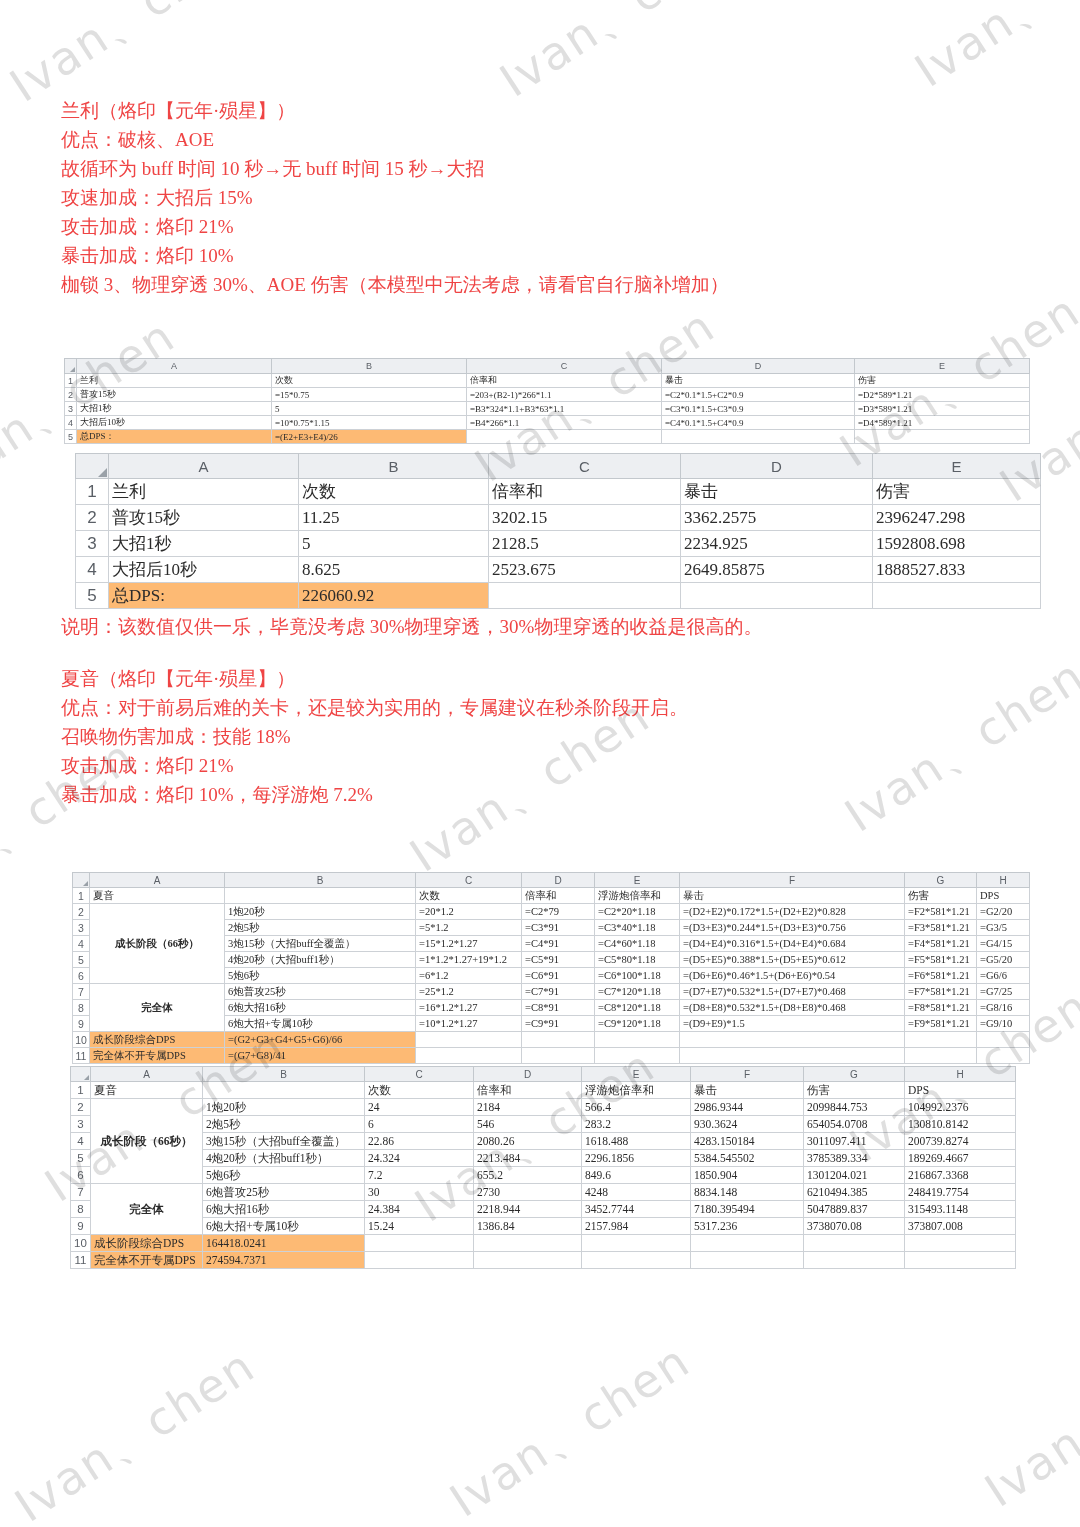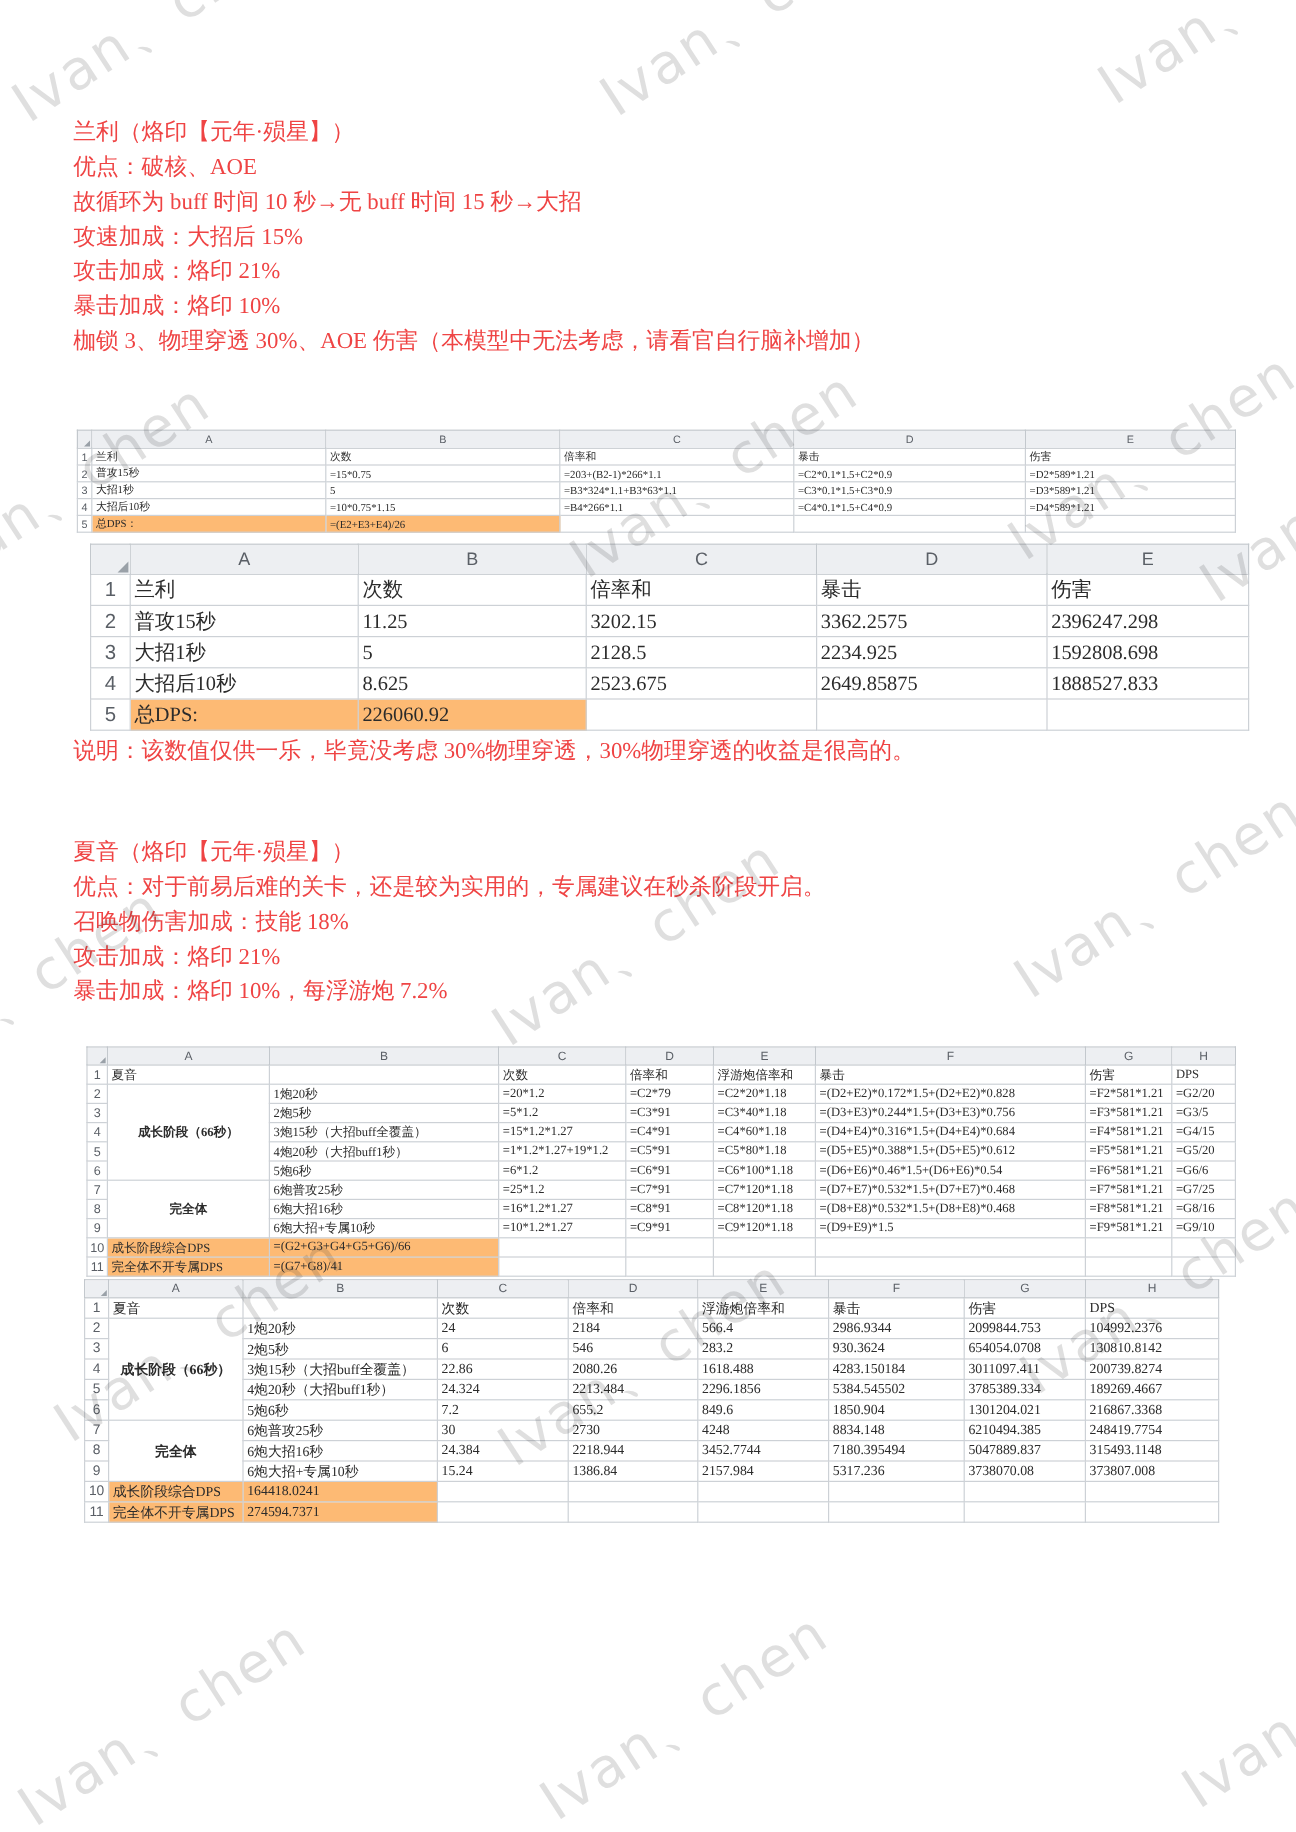--- a/index.html
+++ b/index.html
@@ -14,21 +14,21 @@
   .textblock { position: absolute; left: 61px; }
   .line {
     font-size: 19px;
     line-height: 29px;
     color: #ef4444;
     white-space: pre;
   }
   .line.bold { font-weight: normal; }
   #text1 { top: 96px; }
   #note-line { position: absolute; left: 61px; top: 612px; }
-  #text2 { top: 696px; }
+  #text2 { top: 664px; }
 
   
   .sheetbox { position: absolute; background: #ffffff; }
   #sheet1 { left: 64px;  top: 358px; }
   #sheet2 { left: 75px;  top: 453px; }
   #sheet3 { left: 72px;  top: 872px; }
   #sheet4 { left: 70px;  top: 1066px; }
 
   table.sheet {
     border-collapse: collapse;

